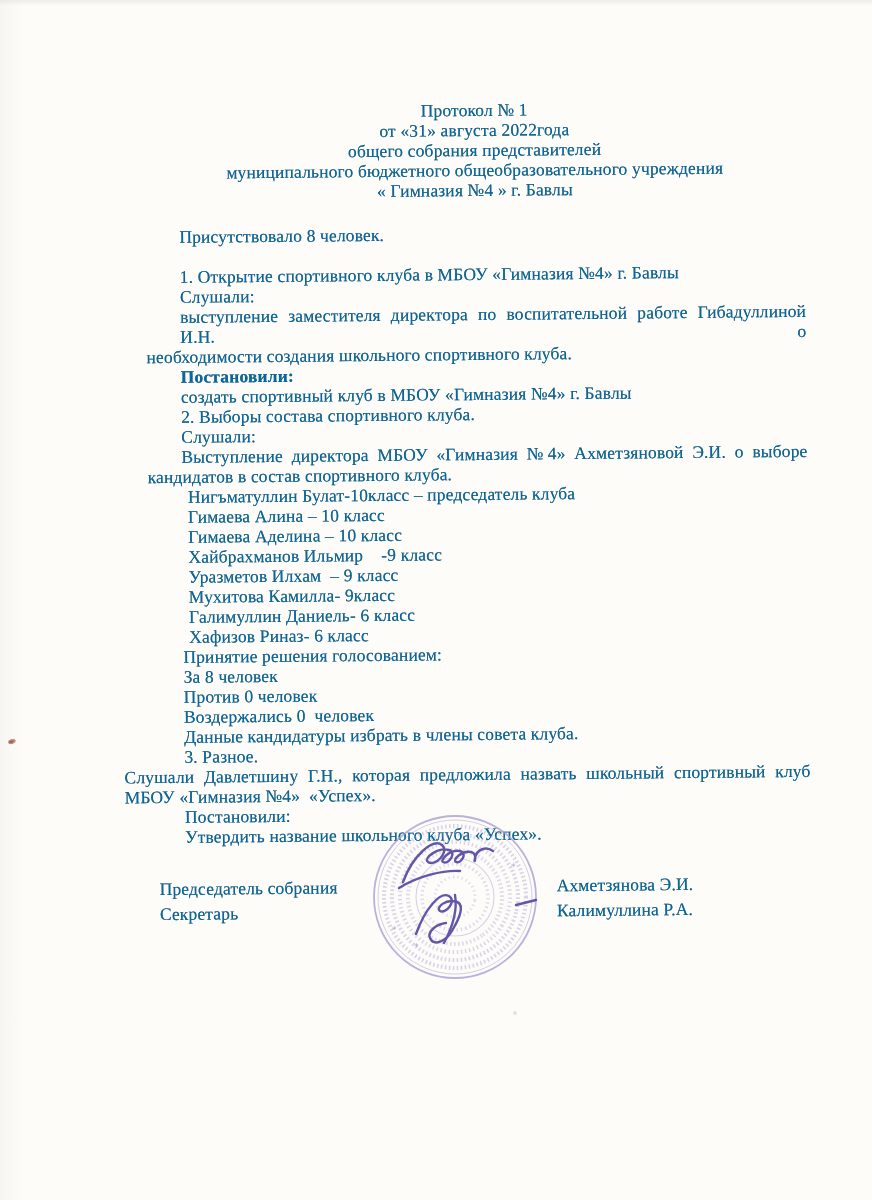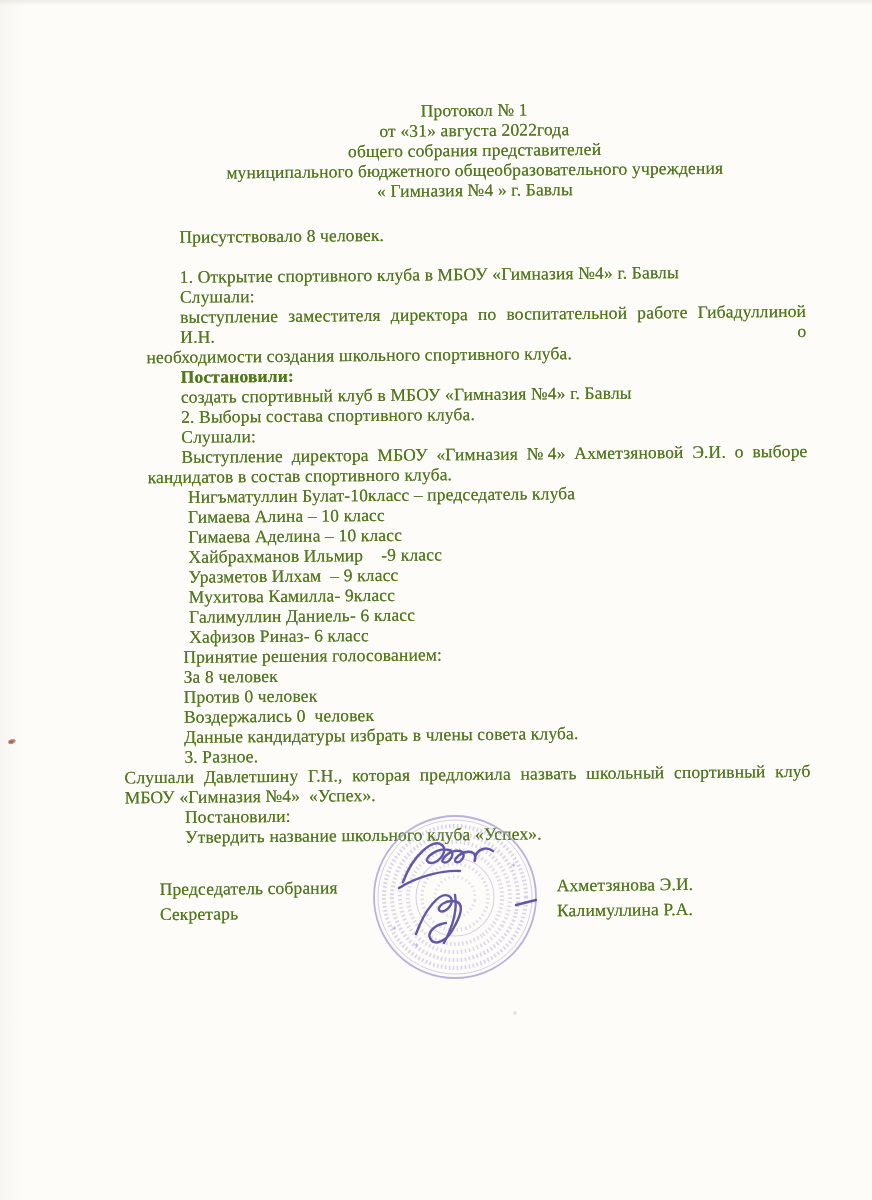--- a/index.html
+++ b/index.html
@@ -1,20 +1,20 @@
 <!DOCTYPE html>
 <html><head>
 <meta charset="utf-8">
 <style>
   html,body { margin:0; padding:0; background:#ffffff; }
   .sheet {
     position:relative; width:872px; height:1200px;
     background:#fdfcf9; overflow:hidden;
     font-family:"Liberation Serif","DejaVu Serif",serif;
-    color:#4d7c0f;
+    color:#0369a1;
   }
   
   .sheet::before {
     content:""; position:absolute; left:0; top:0; right:0; height:6px;
     background:linear-gradient(#d9d6cd66, transparent); pointer-events:none;
   }
   .sheet::after {
     content:""; position:absolute; left:0; top:0; bottom:0; width:22px;
     background:linear-gradient(90deg,#d9d6cd2e, transparent); pointer-events:none;
   }

